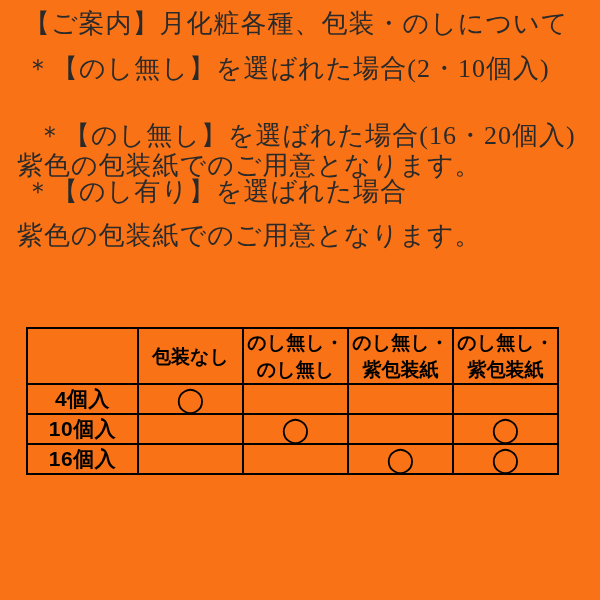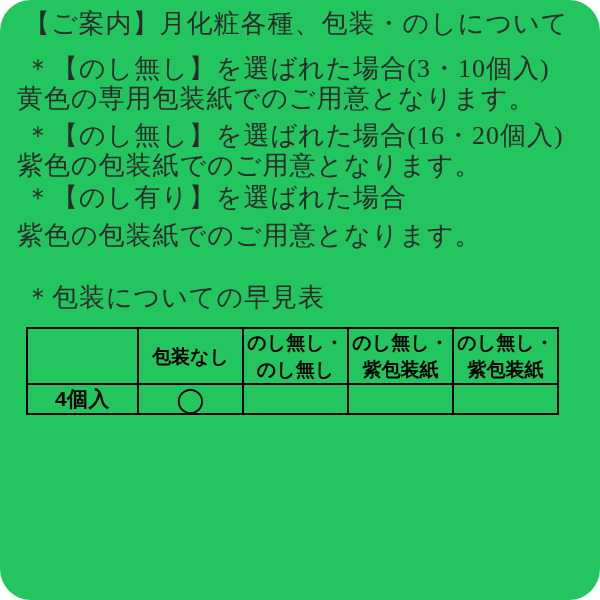--- a/index.html
+++ b/index.html
@@ -4,39 +4,38 @@
 <style>
   * { margin: 0; padding: 0; box-sizing: border-box; }
   html, body { background: #ffffff; }
   body {
     width: 600px; height: 600px;
     font-family: "Liberation Serif", "DejaVu Serif", serif;
   }
   .page {
     position: relative;
     width: 600px; height: 600px;
-    background: #22c55e;
+    background: #f97316;
     overflow: hidden;
     color: #2a2a2a;
-    border-radius: 31px;
   }
   .line {
     position: absolute;
     white-space: nowrap;
     font-size: 26px;
     letter-spacing: 1px;
     line-height: 28px;
     font-weight: 400;
   }
   .title   { left: 24px; top: 10px;  }
   .cond1   { left: 25px; top: 55px;  }
   .res1    { left: 17px; top: 85px;  }
-  .cond2   { left: 25px; top: 122px; }
+  .cond2   { left: 37px; top: 122px; }
   .res2    { left: 17px; top: 152px; }
-  .cond3   { left: 25px; top: 184px; }
+  .cond3   { left: 25px; top: 178px; }
   .res3    { left: 17px; top: 222px; }
   .caption { left: 25px; top: 284px; }
 
   table.quick {
     position: absolute;
     left: 26px; top: 327px;
     border-collapse: collapse;
     table-layout: fixed;
     font-family: "Liberation Sans", "DejaVu Sans", sans-serif;
     color: #000000;
@@ -71,30 +70,28 @@
     font-family: "DejaVu Sans", "Liberation Sans", sans-serif;
   }
 </style>
 </head>
 <body>
 
 <div class="page">
 
   <div class="line title">【ご案内】月化粧各種、包装・のしについて</div>
 
-  <div class="line cond1">＊【のし無し】を選ばれた場合(3・10個入)</div>
-  <div class="line res1">黄色の専用包装紙でのご用意となります。</div>
+  <div class="line cond1">＊【のし無し】を選ばれた場合(2・10個入)</div>
 
   <div class="line cond2">＊【のし無し】を選ばれた場合(16・20個入)</div>
   <div class="line res2">紫色の包装紙でのご用意となります。</div>
 
   <div class="line cond3">＊【のし有り】を選ばれた場合</div>
   <div class="line res3">紫色の包装紙でのご用意となります。</div>
 
-  <div class="line caption">＊包装についての早見表</div>
 
   <table class="quick">
     <colgroup>
       <col class="c0">
         <col class="cn">
         <col class="cn">
         <col class="cn">
         <col class="cn">
     </colgroup>
     <thead>
@@ -121,16 +118,30 @@
       </tr>
     </thead>
     <tbody>
       <tr>
         <td class="rowlabel">4個入</td>
         <td class="mark">○</td>
         <td class="mark"></td>
         <td class="mark"></td>
         <td class="mark"></td>
       </tr>
+      <tr>
+        <td class="rowlabel">10個入</td>
+        <td class="mark"></td>
+        <td class="mark">○</td>
+        <td class="mark"></td>
+        <td class="mark">○</td>
+      </tr>
+      <tr>
+        <td class="rowlabel">16個入</td>
+        <td class="mark"></td>
+        <td class="mark"></td>
+        <td class="mark">○</td>
+        <td class="mark">○</td>
+      </tr>
     </tbody>
   </table>
 
 </div>
 
 </body></html>

